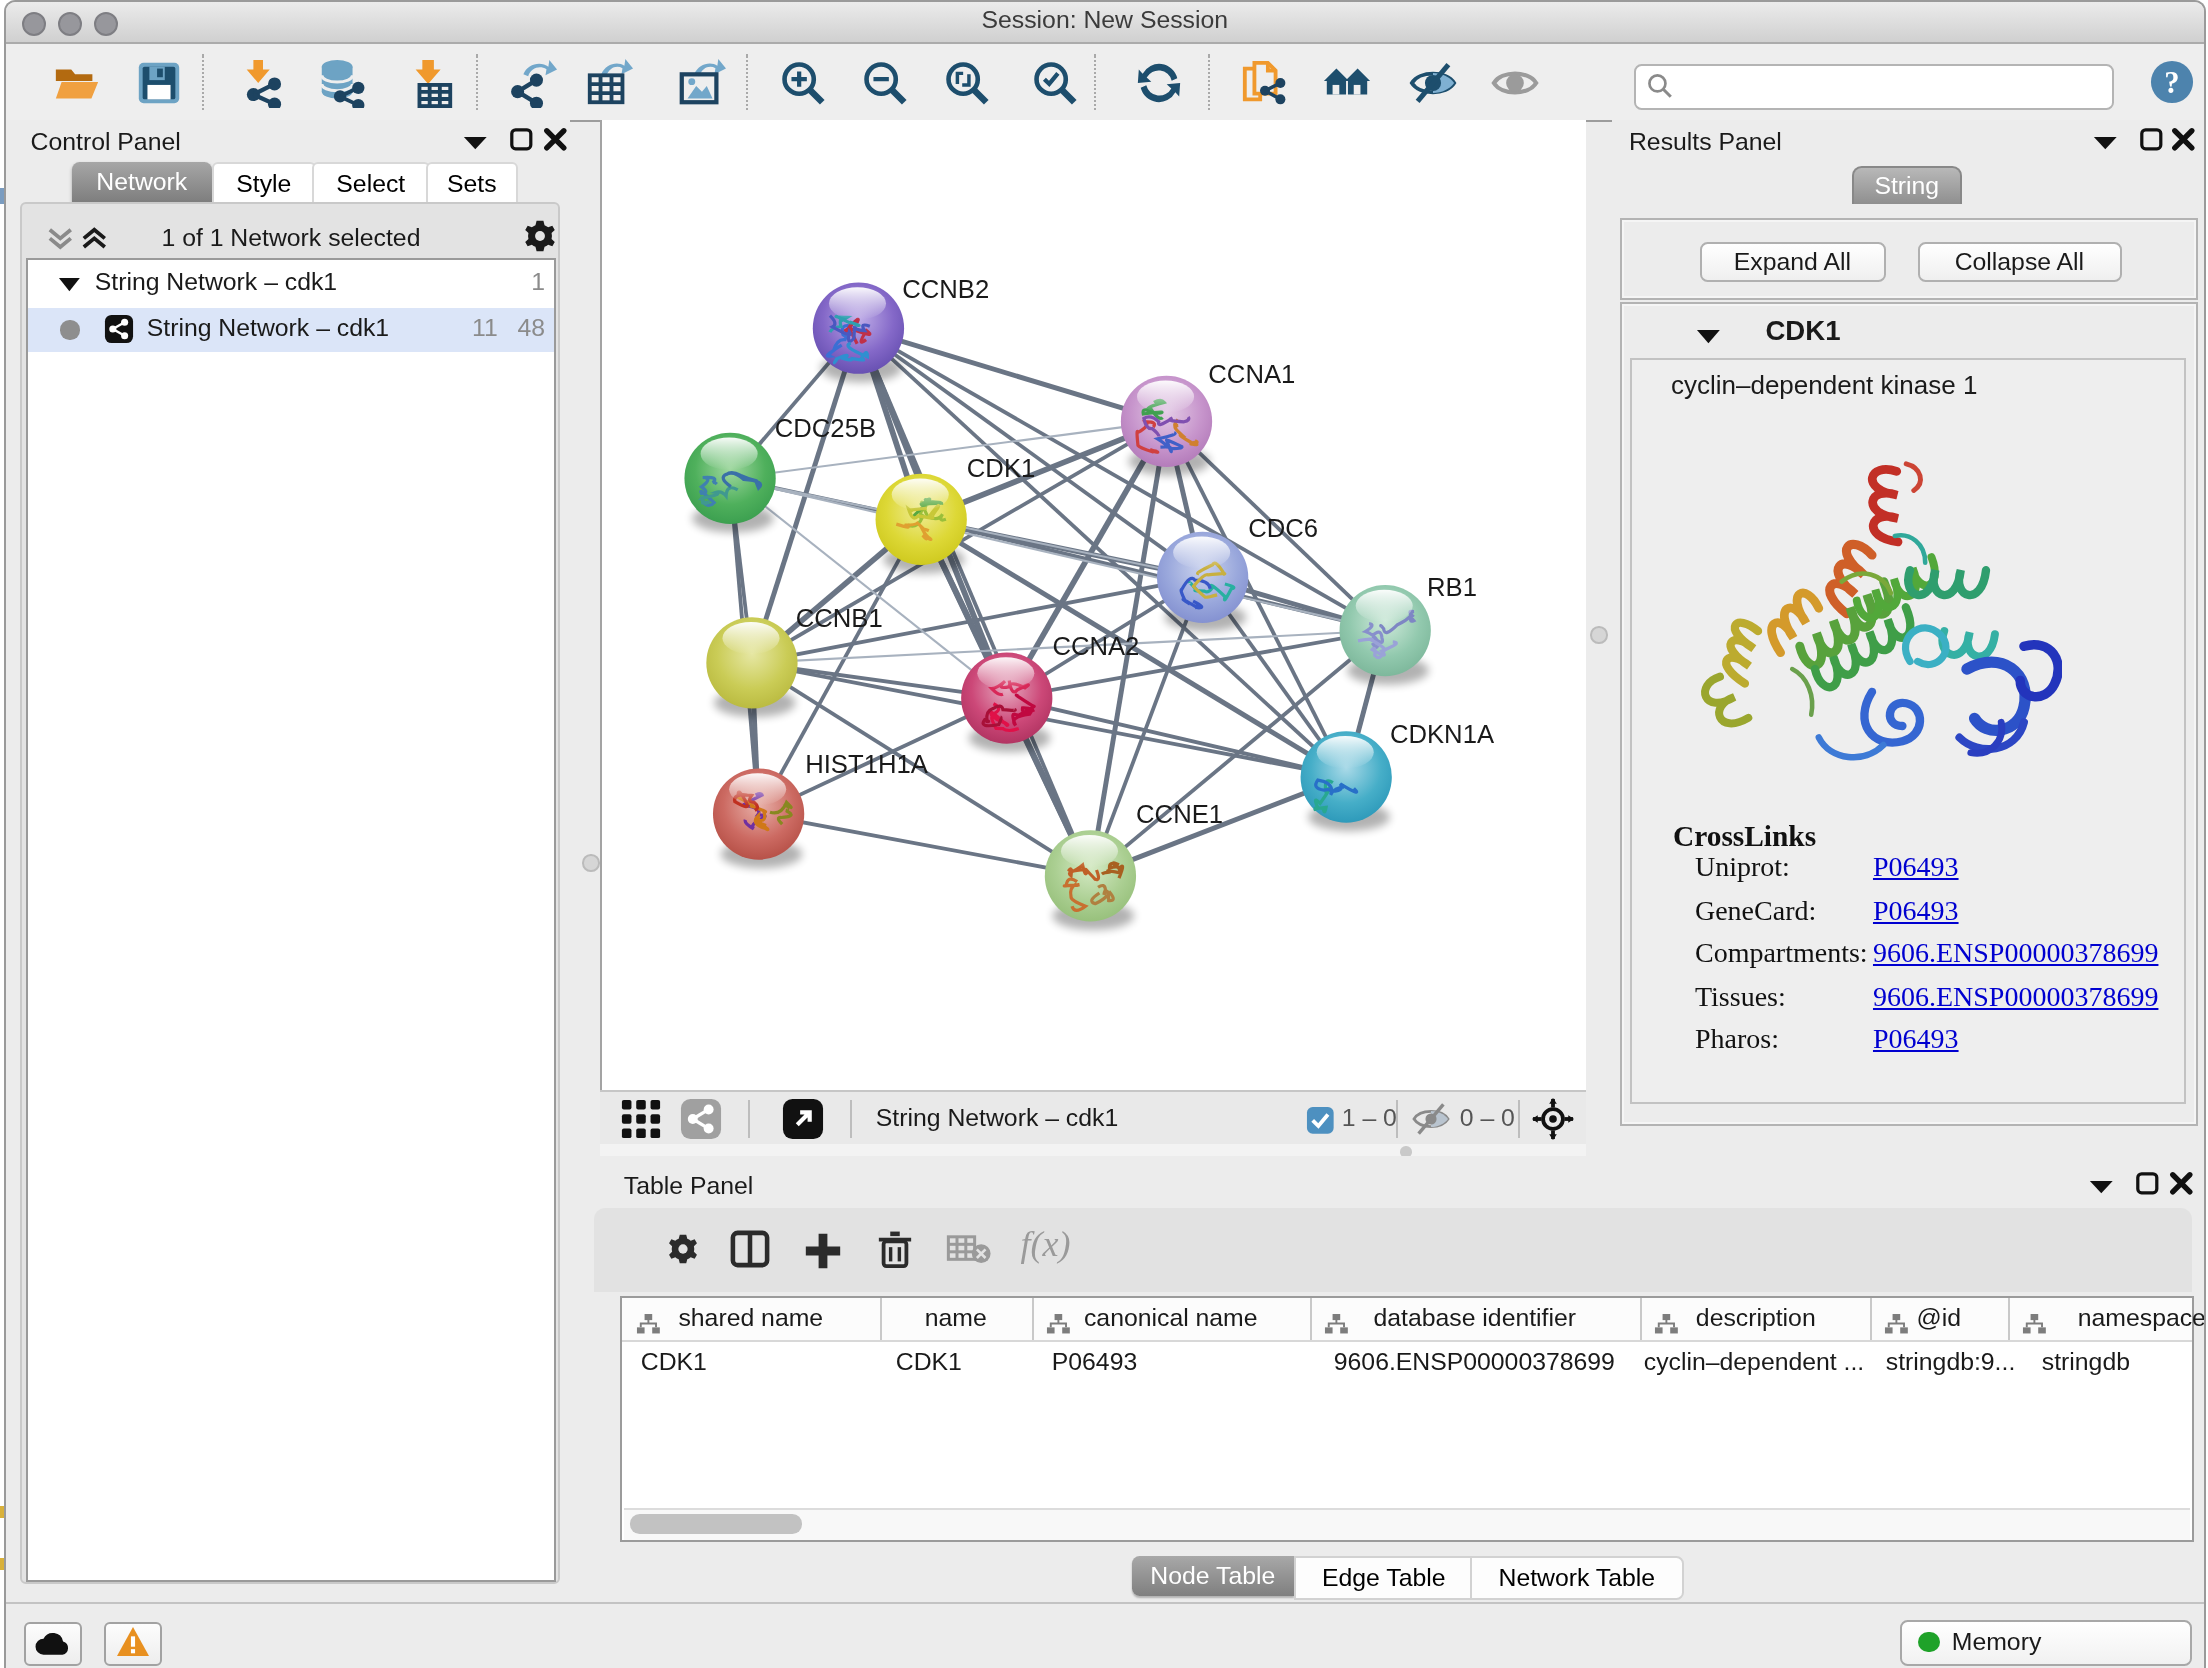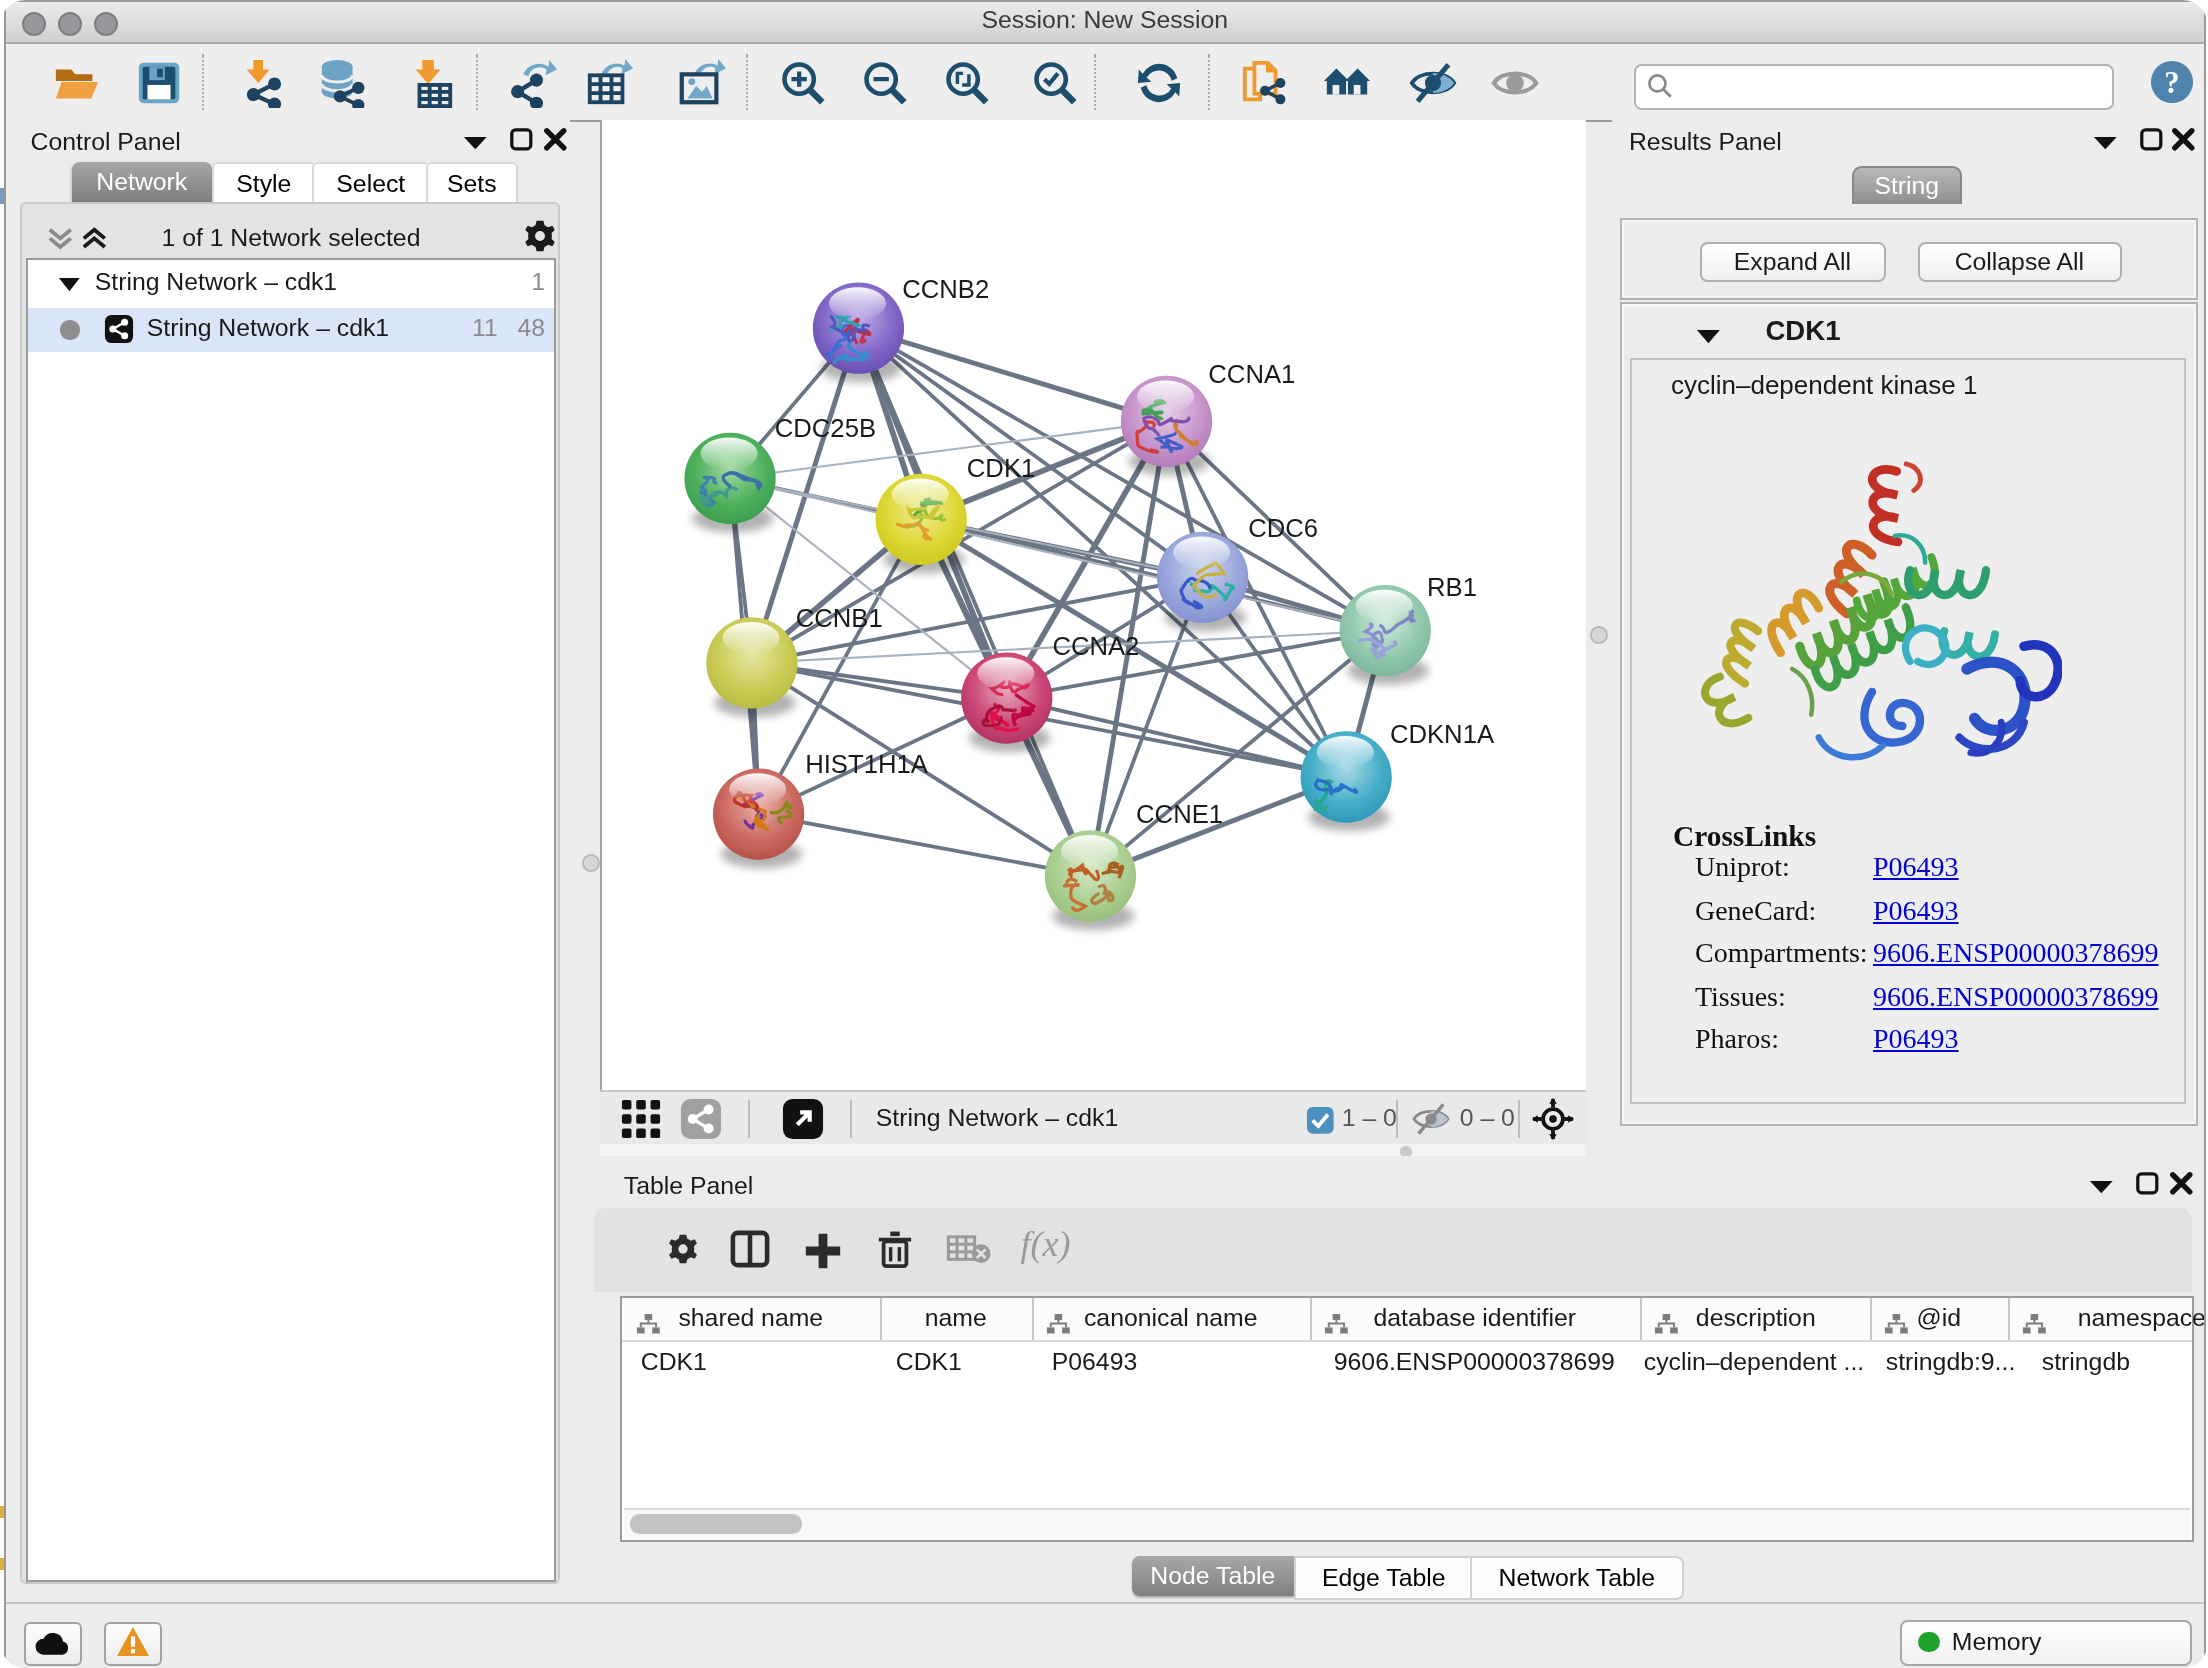--- a/index.html
+++ b/index.html
@@ -1,16 +1,16 @@
 <!DOCTYPE html>
 <html style="font-size:15px"><head>
 <meta charset="utf-8">
 <style>
   html,body{margin:0;padding:0;background:#fff;}
-  #vp{position:relative;width:2208px;height:1668px;overflow:hidden;background:#fff;border-radius:26px;}
+  #vp{position:relative;width:2208px;height:1668px;overflow:hidden;background:#fff;}
   #w{position:absolute;left:0;top:0;width:1104px;height:834px;transform:scale(2);transform-origin:0 0;
      font-family:"Liberation Sans",sans-serif;-webkit-font-smoothing:antialiased;}
   .abs{position:absolute;}
   #win{position:absolute;left:1.9px;top:0;width:1099px;height:834px;background:#ececec;
        border:1px solid #9a9a9a;border-bottom:none;border-radius:5.7px 5.7px 0 0;overflow:hidden;}
   
   #titlebar{position:absolute;left:0;top:0;width:100%;height:20px;
     background:linear-gradient(#ebebeb,#d0d0d0);border-bottom:1px solid #ababab;}
   .tl{position:absolute;top:5.2px;width:10px;height:10px;border-radius:50%;
       background:#97979c;border:0.5px solid #7e7e83;}

